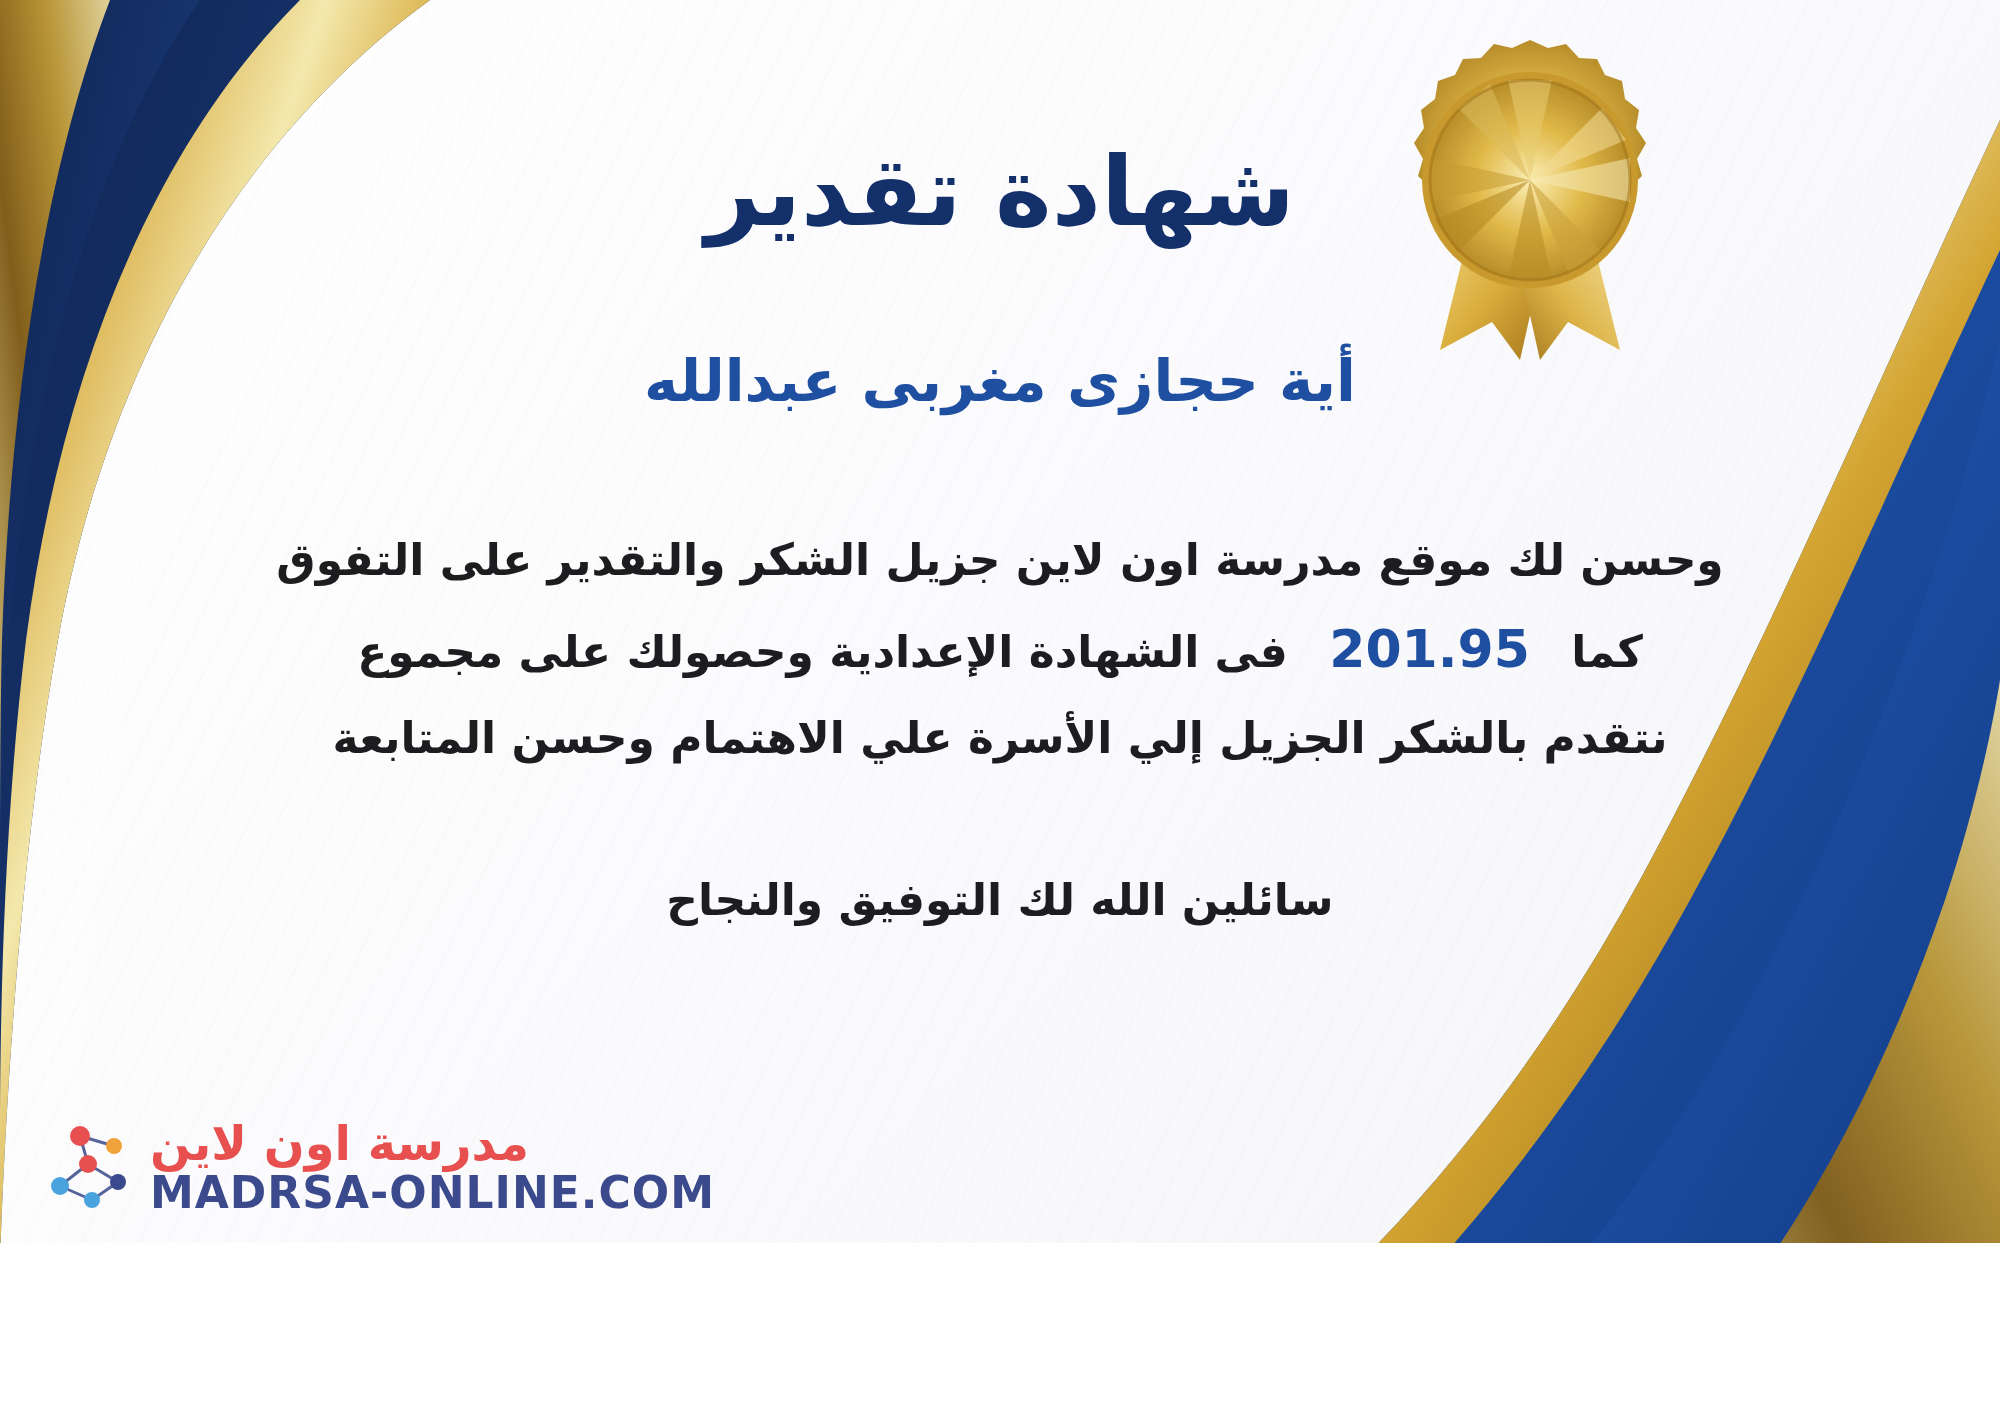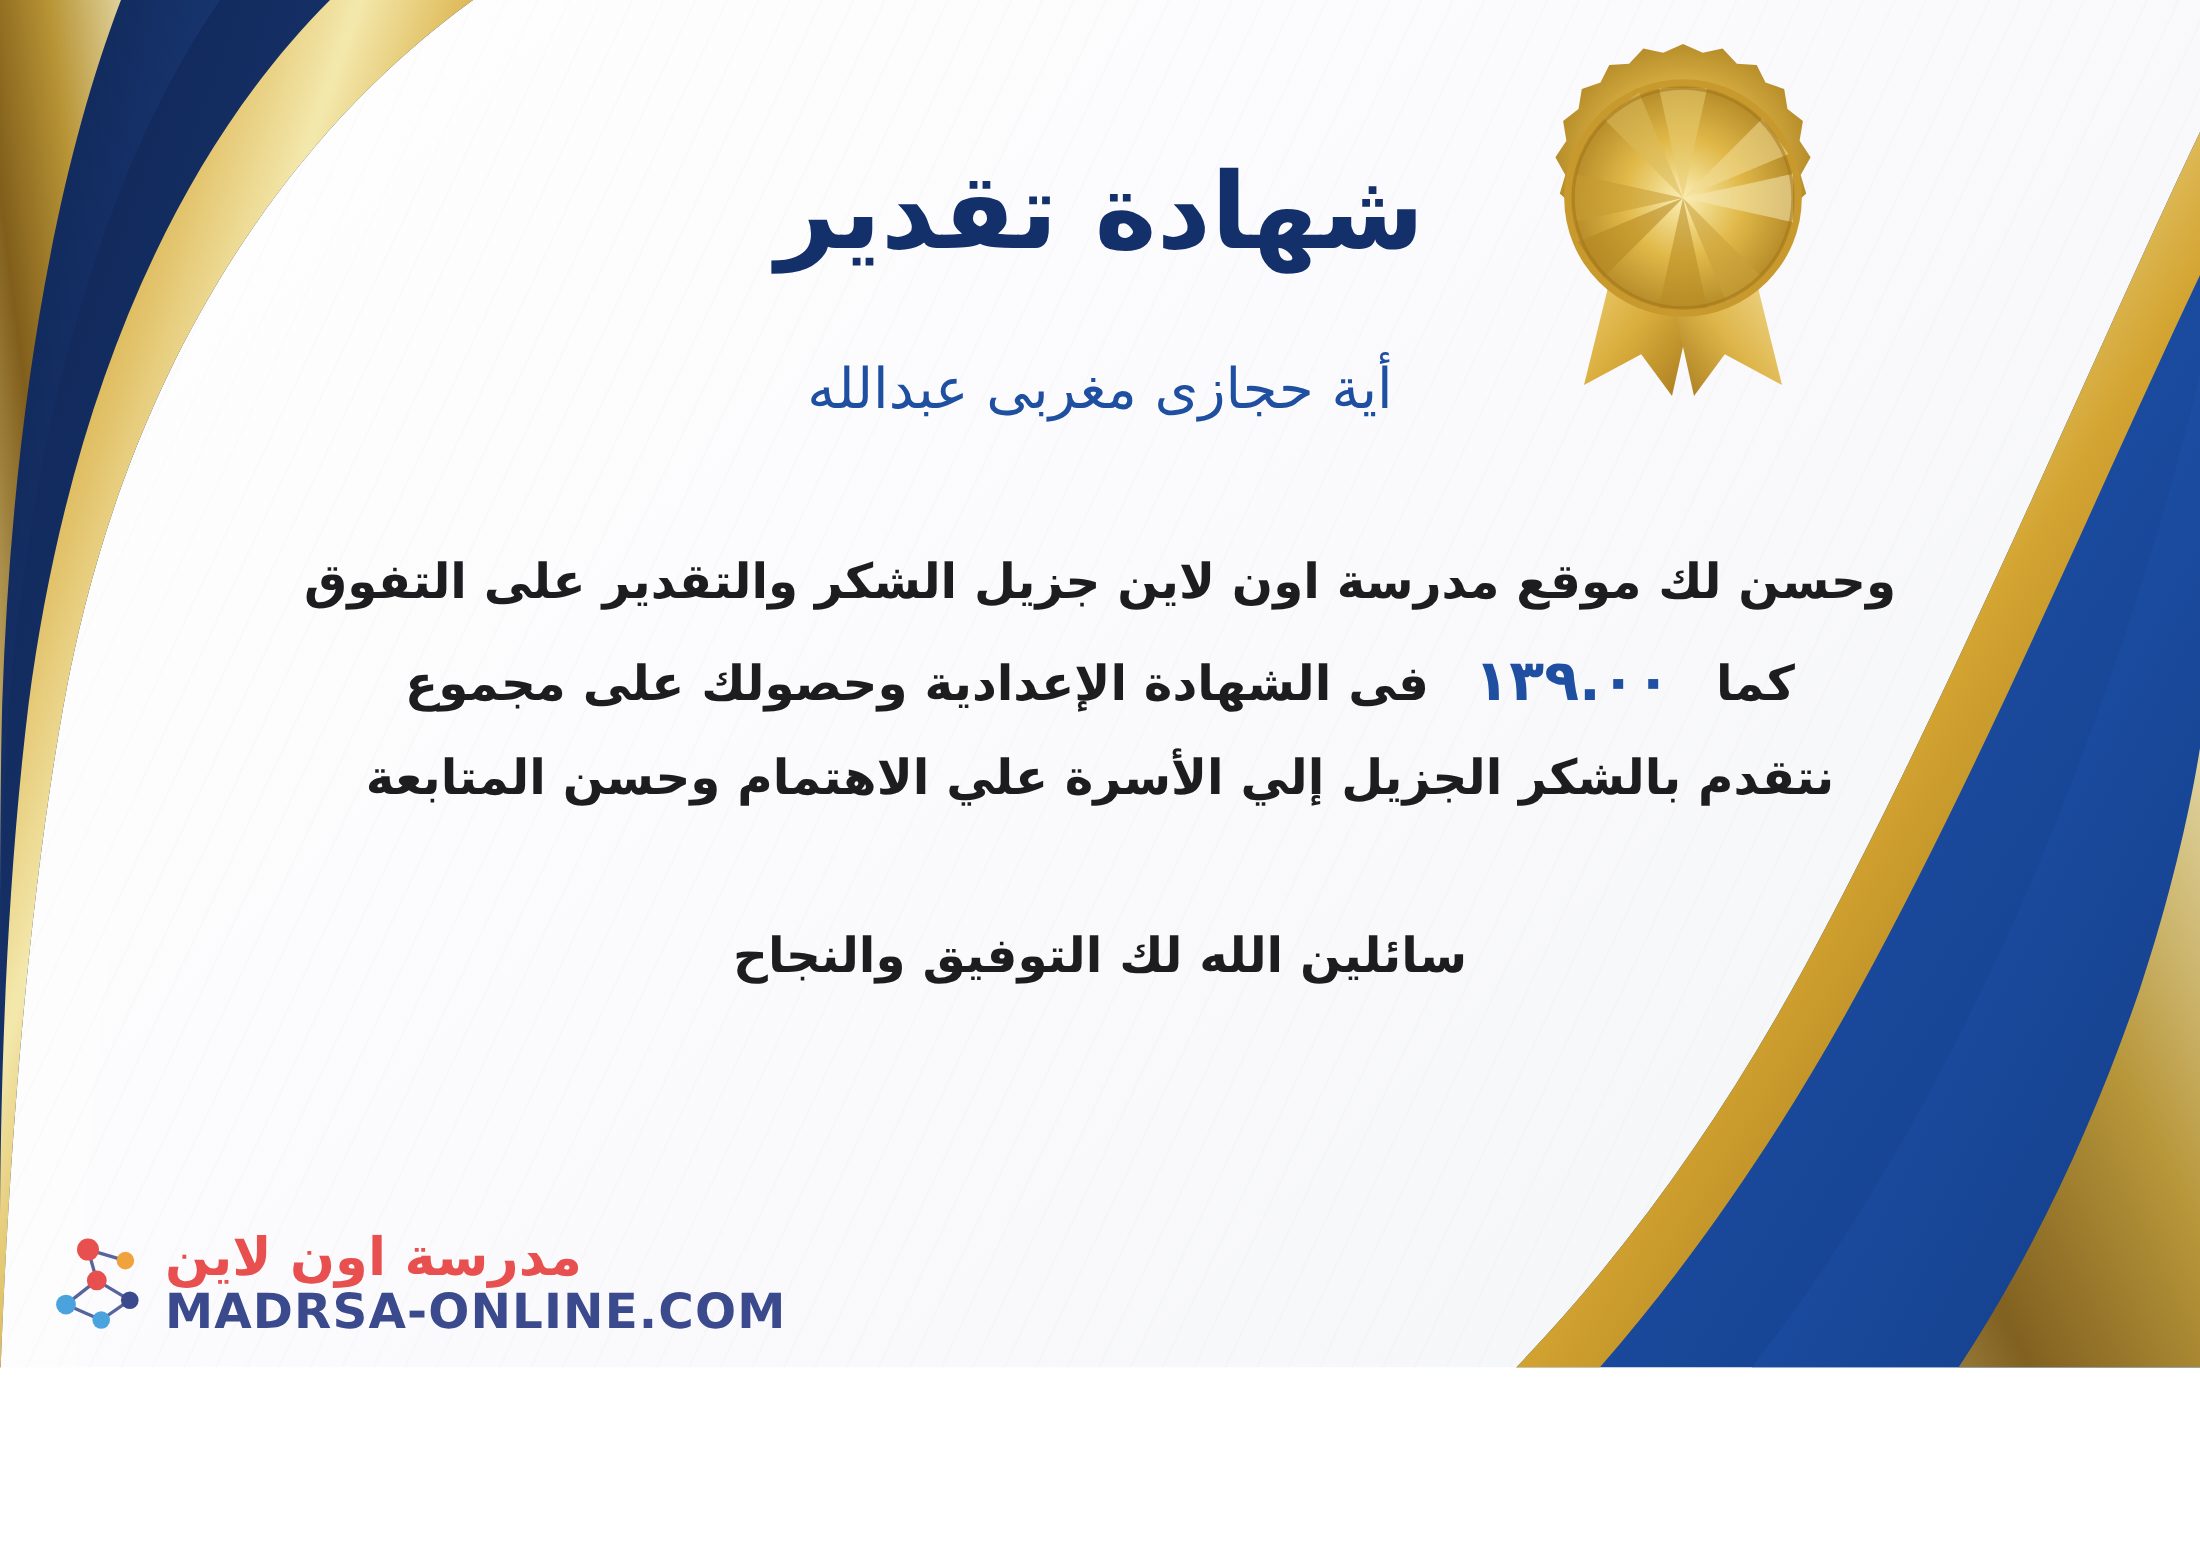--- a/index.html
+++ b/index.html
@@ -44,23 +44,23 @@
   }
   .title{
     margin-top:140px;
     font-size:96px;
     font-weight:700;
     color:#14306b;
     letter-spacing:-1px;
     line-height:1.1;
   }
   .recipient{
-    margin-top:80px;
-    font-size:51px;
-    font-weight:400;
+    margin-top:102px;
+    font-size:58px;
+    font-weight:700;
     color:#1f4fa0;
     line-height:1.15;
   }
   .body{
     margin-top:105px;
     width:1560px;
     font-size:44px;
     line-height:1.85;
     color:#1d1d1f;
     font-weight:600;
@@ -211,21 +211,21 @@
   <div class="content">
 
     <div class="title">شهادة تقدير</div>
 
     <div class="recipient">أية حجازى مغربى عبدالله</div>
 
     <div class="body">
       <span class="line">وحسن لك موقع مدرسة اون لاين جزيل الشكر  والتقدير على التفوق</span>
       <span class="line">
         <span>كما</span>
-        <span class="score">١٣٩.٠٠</span>
+        <span class="score">201.95</span>
         <span>فى الشهادة الإعدادية وحصولك على مجموع</span>
       </span>
       <span class="line">نتقدم  بالشكر الجزيل إلي الأسرة علي الاهتمام وحسن المتابعة</span>
     </div>
 
     <div class="wish">سائلين الله لك التوفيق  والنجاح</div>
   </div>
 
   <div class="brand">
     <div class="brand-text">

